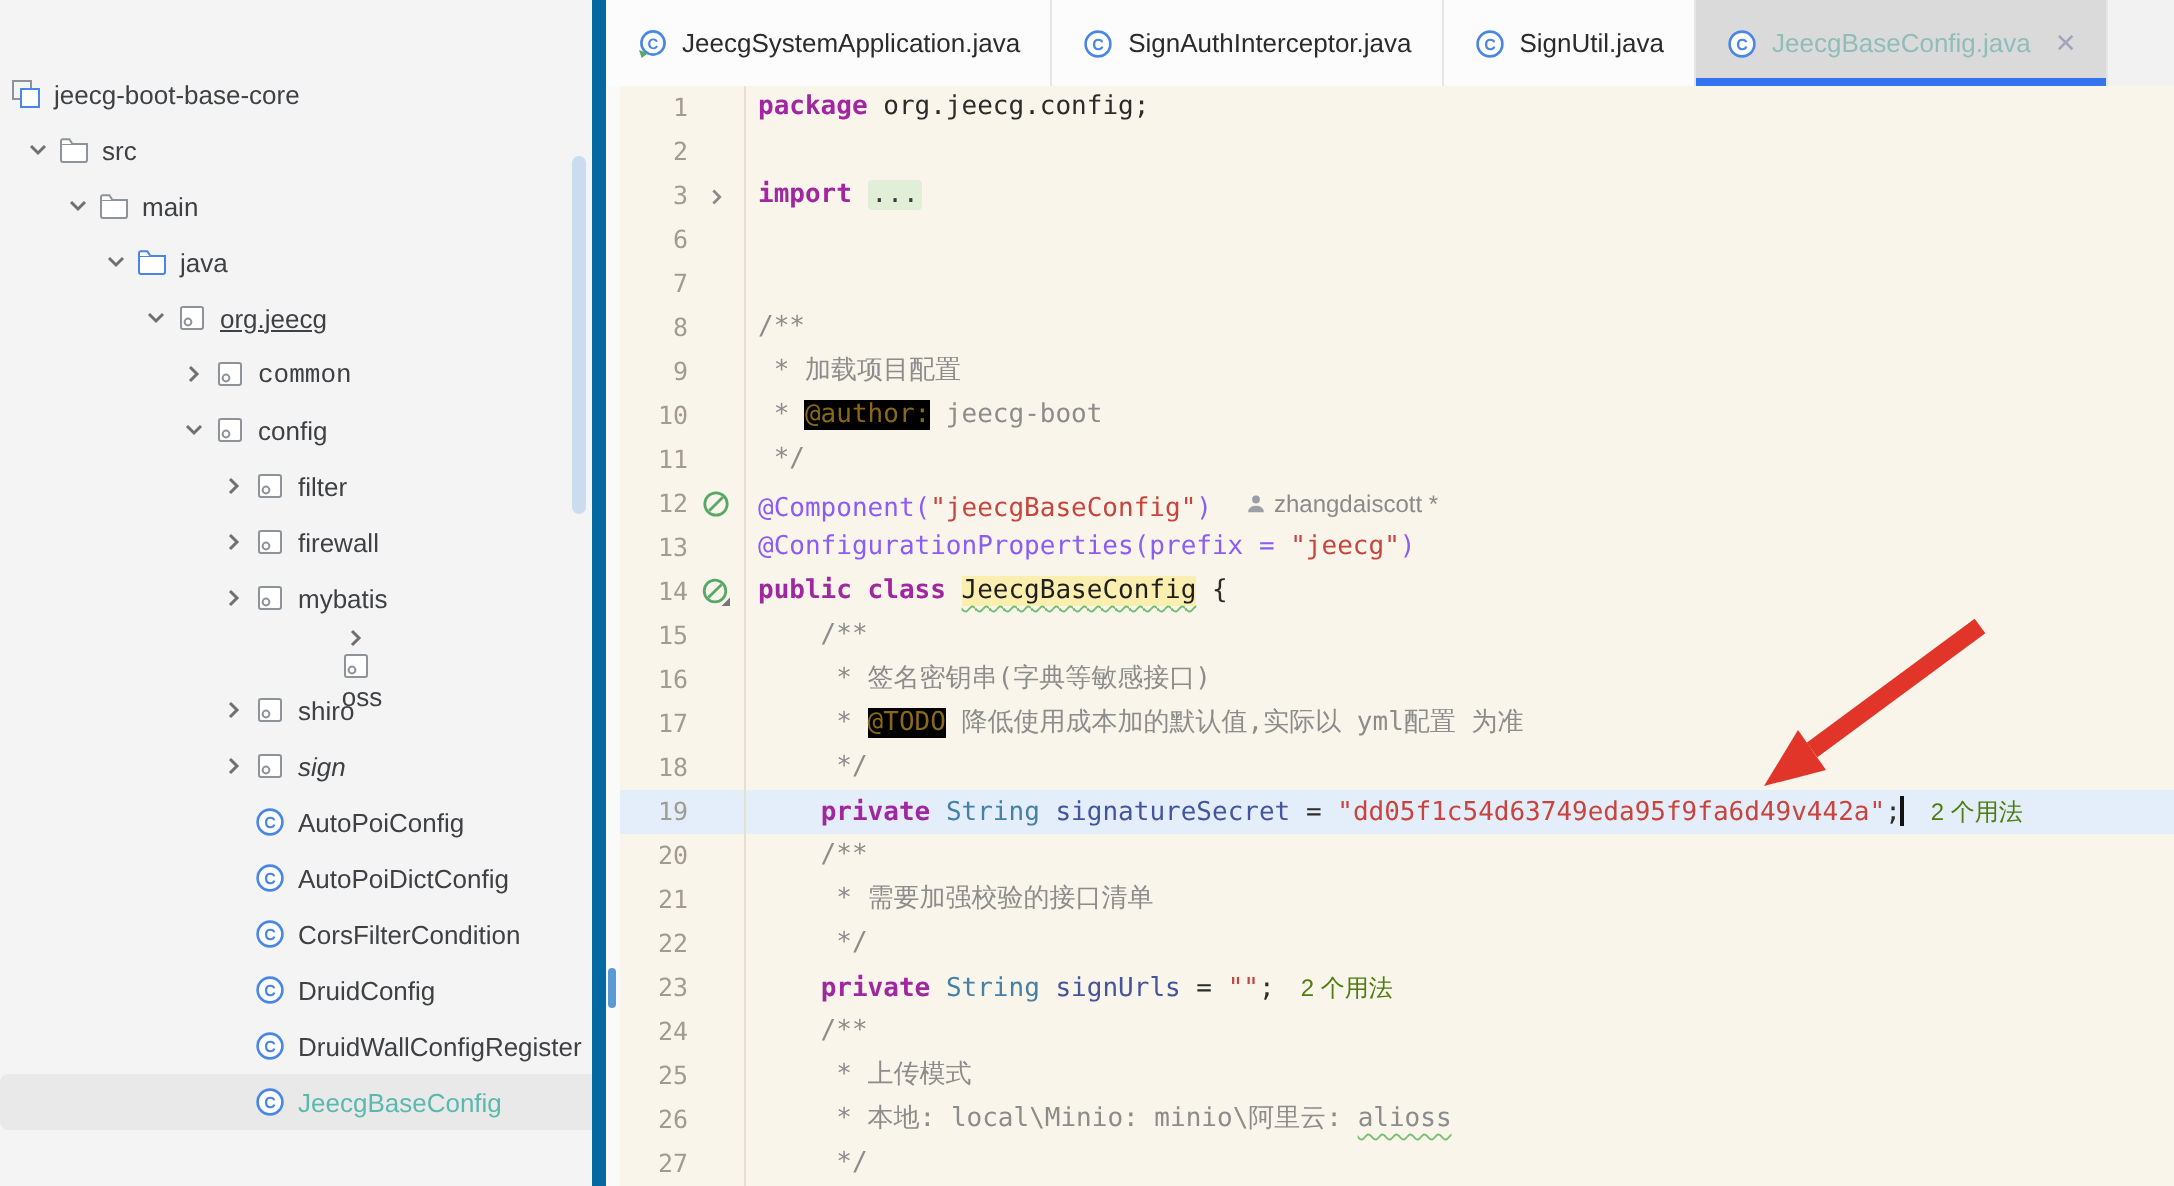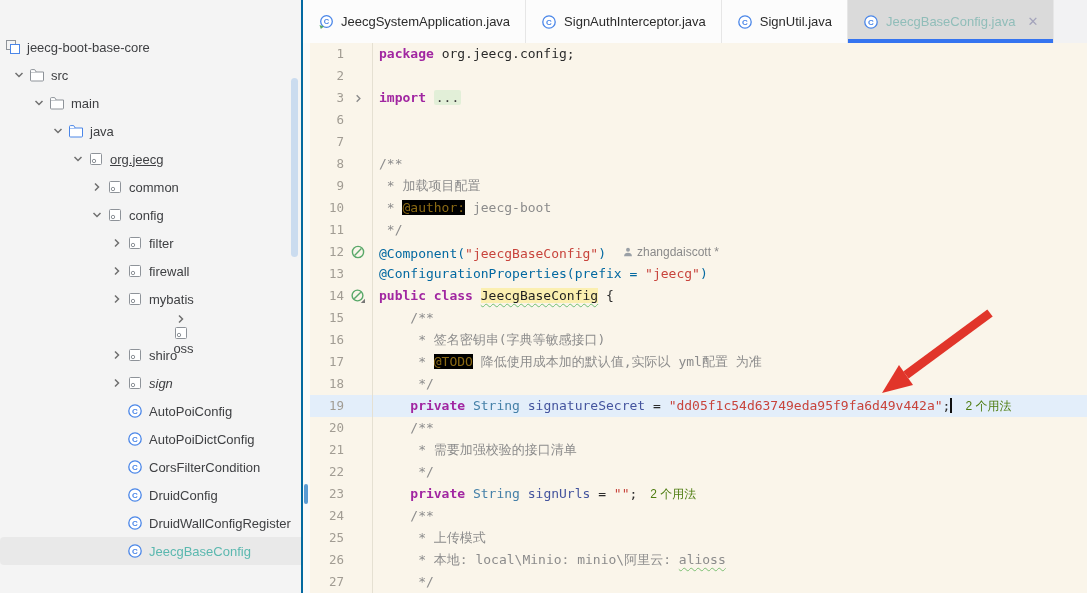--- a/index.html
+++ b/index.html
@@ -2,21 +2,21 @@
 <html><head>
 <meta charset="utf-8">
 <style>
   * { margin:0; padding:0; box-sizing:border-box; }
   html,body { width:1087px; height:593px; overflow:hidden; }
   body { font-family:"Liberation Sans","DejaVu Sans",sans-serif; background:#F4F4F4; }
   .app { position:relative; width:1087px; height:593px; display:flex; overflow:hidden; }
 
   
   .tree { position:relative; width:303px; min-width:303px; height:593px;
-          background:#F4F4F4; border-right:2px solid #0369a1; padding-top:33px; overflow:hidden; }
+          background:#F4F4F4; border-right:7px solid #0369a1; padding-top:33px; overflow:hidden; }
   .trow { height:28px; display:flex; align-items:center; font-size:13px; color:#3F4043;
           white-space:nowrap; cursor:default; }
   .trow.sel { background:#E9E9E9; border-radius:4px 0 0 4px; }
   .trow.sel .tlabel { color:#5BB8AF; }
   .chevslot { width:18px; min-width:18px; display:flex; align-items:center; justify-content:center; }
   .iconslot { width:17px; min-width:17px; display:flex; align-items:center; justify-content:center; }
   .tlabel { margin-left:6px; }
   .tree-sb { position:absolute; right:3px; top:78px; width:7px; height:179px;
              background:#CBDCEF; border-radius:4px; }
 
@@ -38,21 +38,21 @@
   .vcs { width:7px; min-width:7px; background:#FAFAFA; position:relative; }
   .vcs .mark { position:absolute; left:1px; top:1px; bottom:1px; width:4px; background:#5B9BD3; border-radius:2px; }
   .lnum { width:34px; min-width:34px; text-align:right; color:#A19C93; font-size:12.5px; }
   .gslot { width:28px; min-width:28px; display:flex; align-items:center; justify-content:center; }
   .ctext { flex:1; border-left:1px solid #E5E0D2; padding-left:6px; font-size:13px; color:#2B2B2B; }
 
   .tok-kw { color:#A126A1; font-weight:bold; }
   .tok-plain { color:#2B2B2B; }
   .tok-com { color:#8C8C8C; }
   .tok-com-squig { color:#8C8C8C; text-decoration:underline wavy #7CBF73 1px; text-underline-offset:3px; }
-  .tok-ann { color:#0369a1; }
+  .tok-ann { color:#8b5cf6; }
   .tok-str { color:#C8443C; }
   .tok-type { color:#4580A8; }
   .tok-field { color:#44549E; }
   .tok-doctag { background:#000000; color:#8A6914; font-weight:normal; }
   .tok-classhl { background:#FBEFB0; color:#1F1F1F;
                  text-decoration:underline wavy #6FBF73 1px; text-underline-offset:3px; }
   .tok-fold { background:#E2EFD8; color:#3B3B3B; border-radius:2px; padding:0 2px; }
   .tok-hint { color:#4d7c0f; font-family:"Liberation Sans",sans-serif; font-size:12px; margin-left:13px; }
   .tok-author-hint { color:#8A8A8A; font-family:"Liberation Sans",sans-serif; font-size:12px; margin-left:16px;
                      display:inline-flex; align-items:center;justify-content:space-between; }
@@ -126,21 +126,21 @@
             </svg>
           </span>
           <span class="iconslot">
             <svg width="16" height="16" viewBox="0 0 16 16">
               <rect x="2.5" y="2.5" width="11" height="11" rx="1" fill="#FFFFFF" stroke="#8E9399"></rect>
               <circle cx="6" cy="10" r="1.7" fill="none" stroke="#8E9399"></circle>
             </svg>
           </span>
           <span class="tlabel">org.jeecg</span>
         </div>
-        <div class="trow" style="padding-left: 88px;">
+        <div class="trow" style="padding-left: 88px; font-family: Liberation Mono, monospace;">
           <span class="chevslot">
             <svg width="12" height="12" viewBox="0 0 12 12">
               <path d="M4 2.5L7.5 6 4 9.5" fill="none" stroke="#707070" stroke-width="1.5"></path>
             </svg>
           </span>
           <span class="iconslot">
             <svg width="16" height="16" viewBox="0 0 16 16">
               <rect x="2.5" y="2.5" width="11" height="11" rx="1" fill="#FFFFFF" stroke="#8E9399"></rect>
               <circle cx="6" cy="10" r="1.7" fill="none" stroke="#8E9399"></circle>
             </svg>

